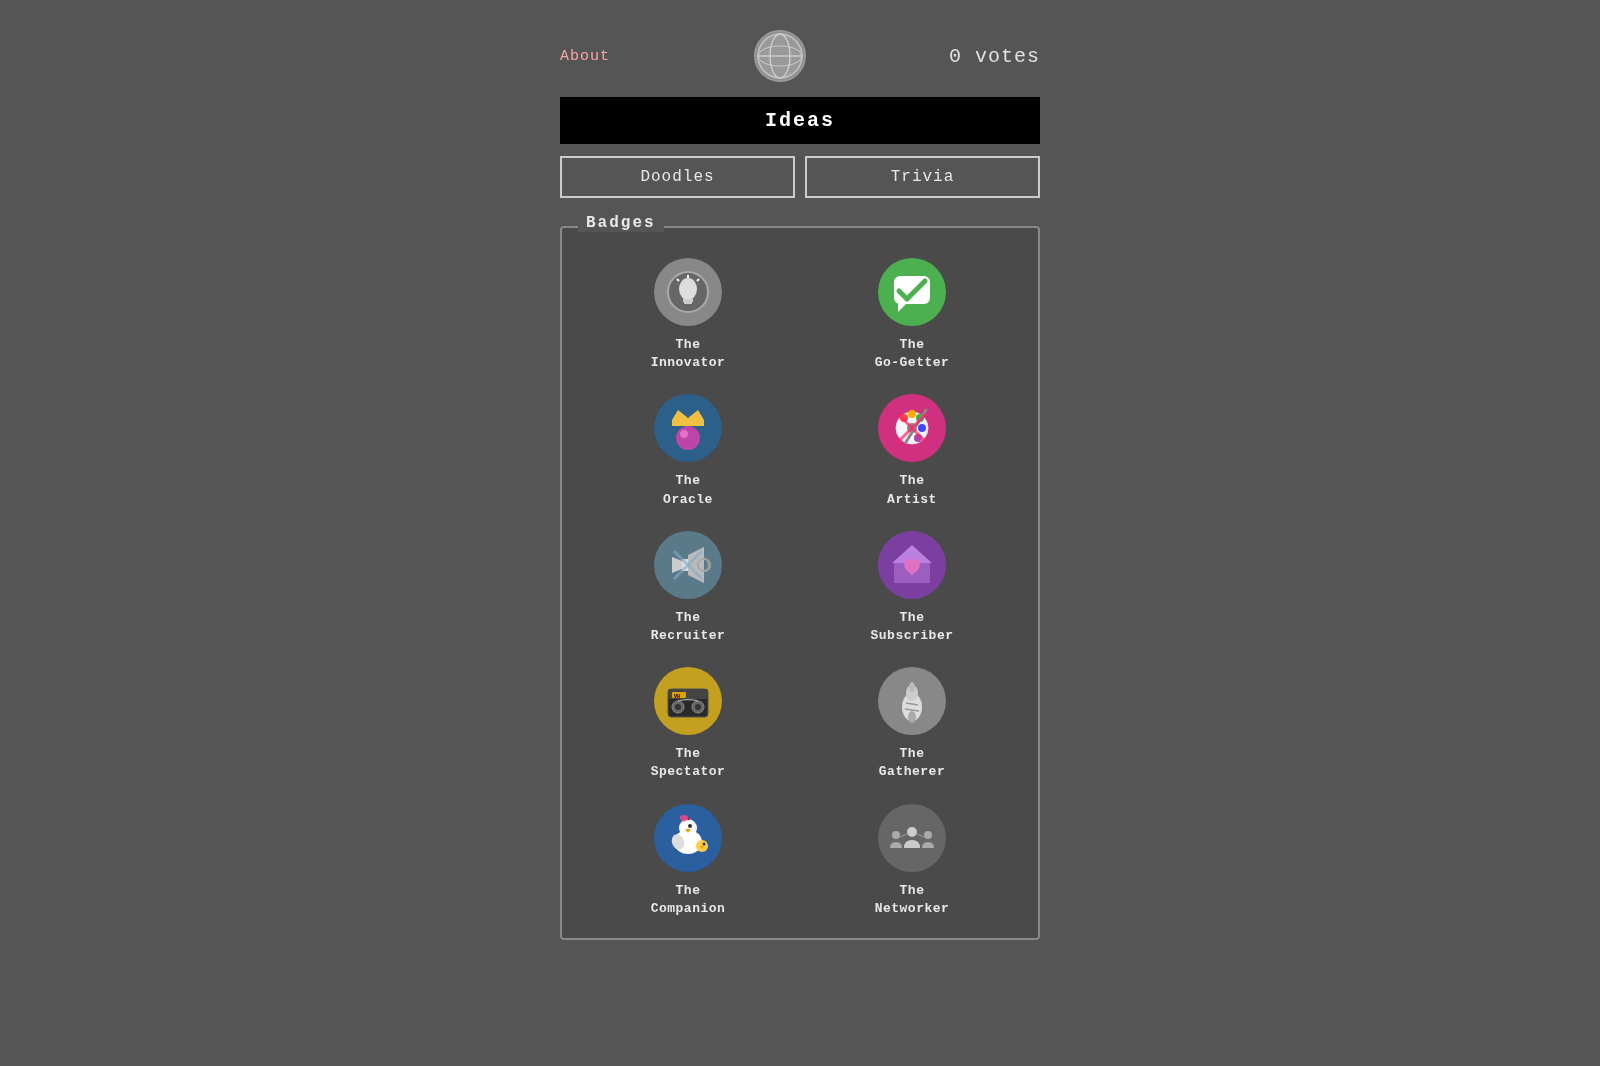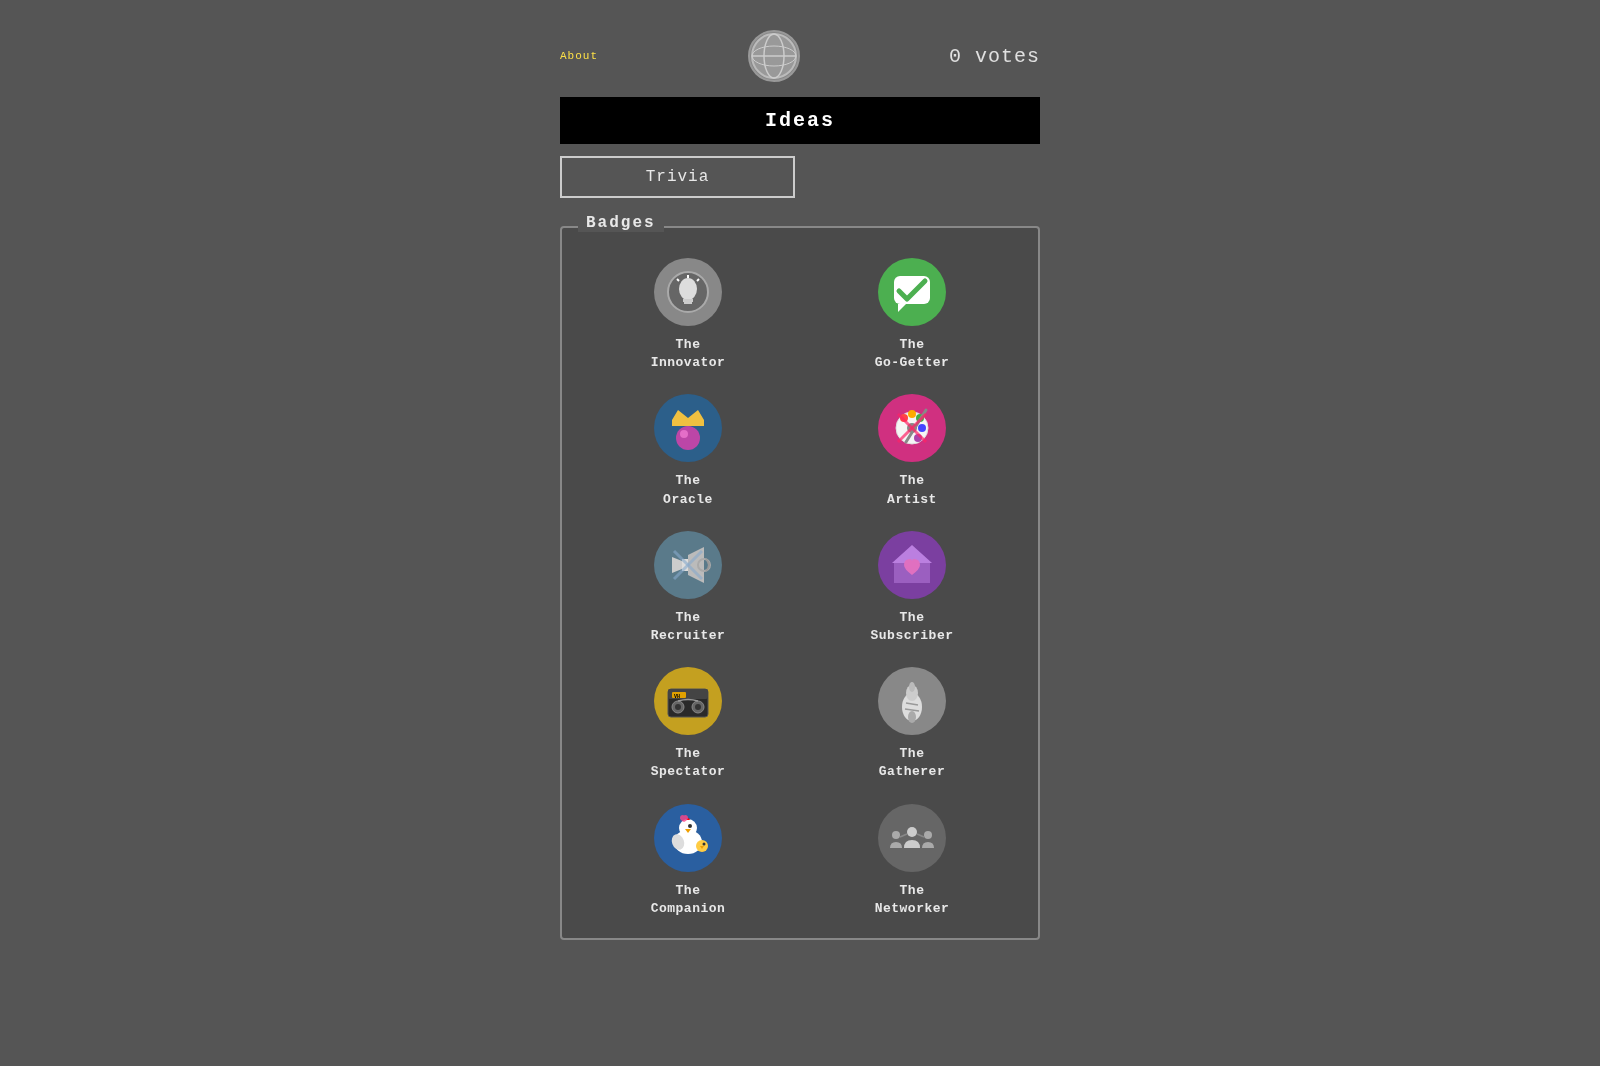--- a/index.html
+++ b/index.html
@@ -26,22 +26,22 @@
     
     .header {
       width: 100%;
       display: flex;
       justify-content: space-between;
       align-items: center;
       padding: 10px 0 15px 0;
     }
 
     .header-about {
-      color: #fde047;
-      font-size: 11px;
+      color: #fca5a5;
+      font-size: 15px;
       cursor: pointer;
       letter-spacing: 1px;
     }
 
     .header-logo {
       width: 52px;
       height: 52px;
       border-radius: 50%;
       background: #888;
       display: flex;
@@ -161,20 +161,21 @@
         <ellipse cx="24" cy="24" rx="22" ry="10" fill="none" stroke="#ccc" stroke-width="1"></ellipse>
       </svg>
     </div>
 
     <span class="header-votes">0 votes</span>
   </div>
 
   <button class="ideas-btn">Ideas</button>
 
   <div class="btn-row">
+    <button class="outline-btn">Doodles</button>
     <button class="outline-btn">Trivia</button>
   </div>
 
   <div class="btn-row">
   </div>
 
   <div class="badges-section">
     <span class="badges-title">Badges</span>
 
     <div class="badges-grid">

